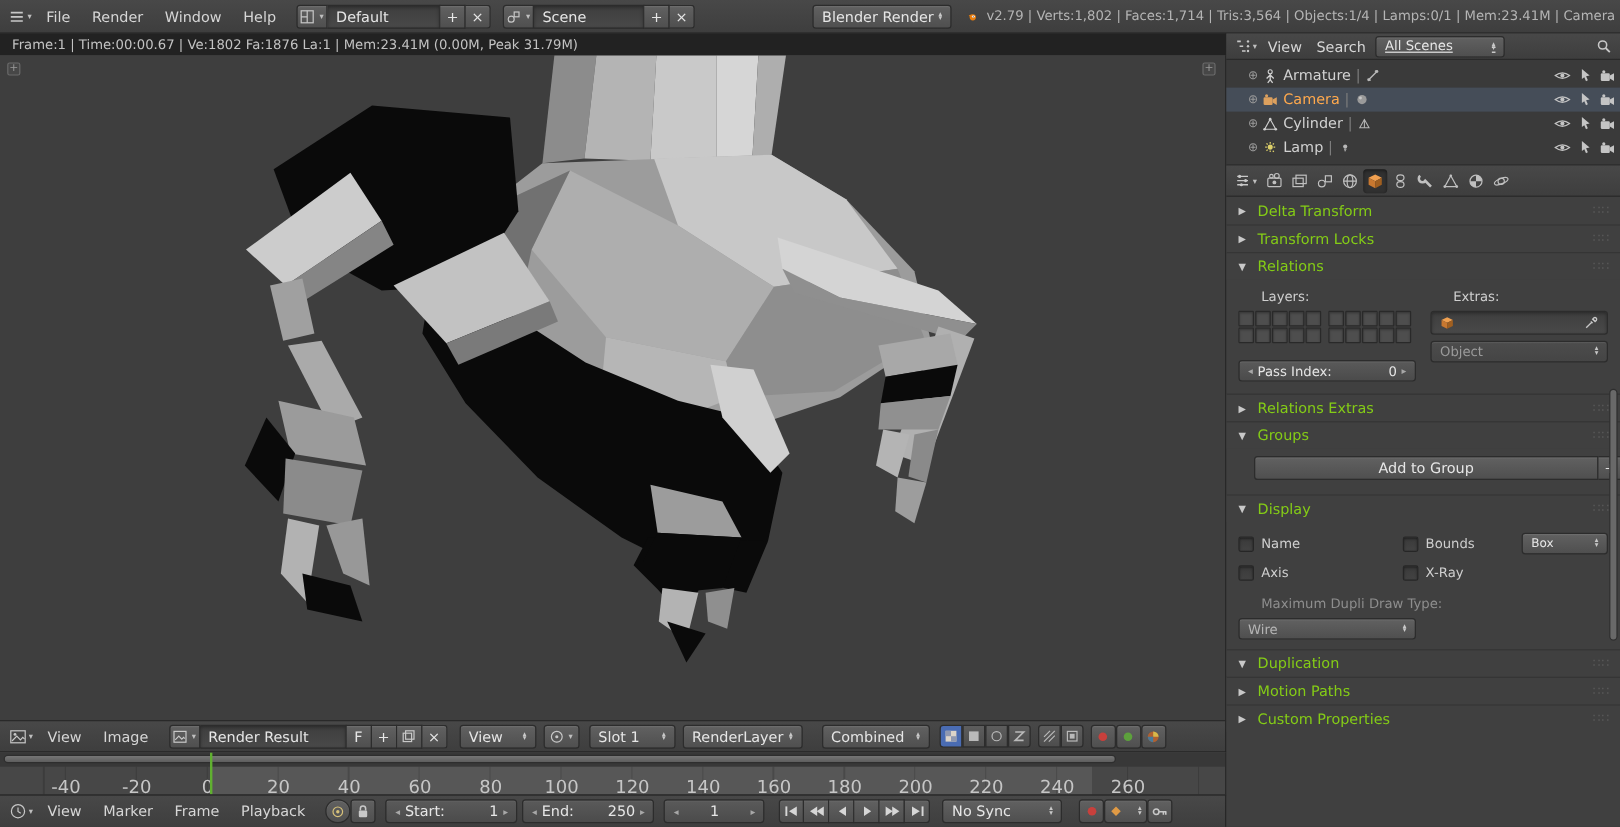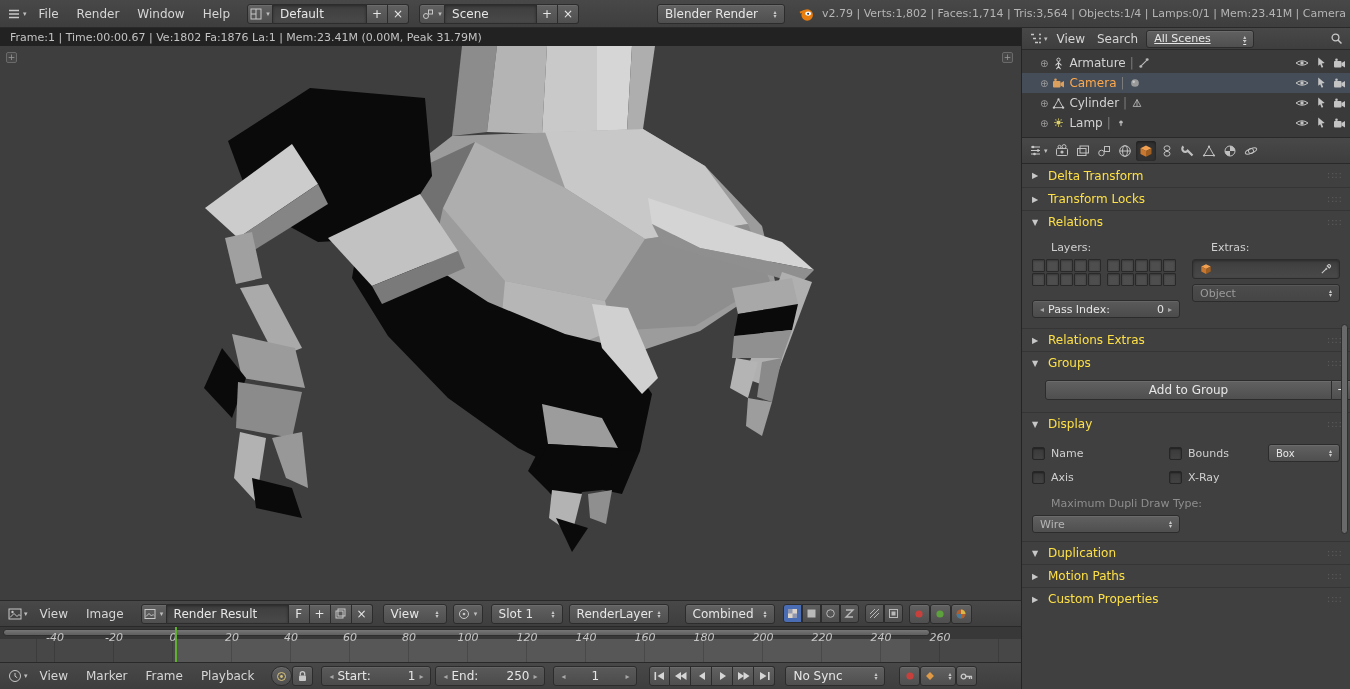--- a/index.html
+++ b/index.html
@@ -20,39 +20,39 @@
 .group>*:first-child{border-radius:3px 0 0 3px;border-left-width:1px;}
 .group>*:last-child{border-radius:0 3px 3px 0;}
 .ud{display:inline-flex;flex-direction:column;justify-content:center;margin-left:auto;font-size:6px;line-height:4px;color:#c9c9c9;}
 .arr{font-size:8px;color:#a8a8a8;}
 .flex{flex:1;}
 .disabled{color:#9b9b9b;background:linear-gradient(#4c4c4c,#454545);}
 .cb{width:13px;height:13px;border-radius:2px;border:1px solid #262626;background:linear-gradient(#3a3a3a,#434343);box-shadow:inset 0 1px 2px rgba(0,0,0,.5);display:inline-block;}
 .panel-h{height:23px;display:flex;align-items:center;gap:7px;padding:0 8px 0 10px;border-top:1px solid #353535;background:#404040;}
 .panel-h:first-child{border-top:none;}
 .tri{font-size:8px;color:#c8c8c8;width:9px;}
-.panel-title{color:#fde047;}
+.panel-title{color:#84cc16;}
 .grip{margin-left:auto;color:#5c5c5c;font-size:10px;letter-spacing:1px;}
 .lbl{font-size:11px;color:#cfcfcf;margin-left:19px;}
 .seg{display:flex;width:100%;}
 .seg>div{flex:1;height:19px;display:flex;align-items:center;justify-content:center;border:1px solid #2c2c2c;border-left-width:0;background:linear-gradient(#5d5d5d,#4d4d4d);font-size:11px;color:#e2e2e2;}
 .seg>div:first-child{border-radius:3px 0 0 3px;border-left-width:1px;}
 .seg>div:last-child{border-radius:0 3px 3px 0;}
 .seg>.active{background:var(--accent);color:#fff;border-color:#2c3f63;}
 .layer-grid{display:flex;gap:6px;}
 .layer-block{display:grid;grid-template-columns:repeat(5,13px);grid-auto-rows:13px;gap:1px;}
 .layer{border:1px solid #292929;background:#4e4e4e;box-shadow:inset 0 1px 2px rgba(0,0,0,.3);border-radius:1px;}
 .ol-row{height:20px;display:flex;align-items:center;gap:4px;padding-left:18px;padding-right:4px;font-size:12px;color:#d2d2d2;}
 .ol-sel{background:#454d58;}
 .pipe{color:#7d7d7d;}
 .expando{color:#9a9a9a;font-size:10px;}
 .restrict{display:flex;gap:7px;margin-left:auto;align-items:center;}
 .tab{width:20px;height:20px;display:flex;align-items:center;justify-content:center;border-radius:3px;}
 .tab.active{background:#313131;box-shadow:inset 0 1px 3px rgba(0,0,0,.5);}
-.tick{position:absolute;top:4px;transform:translateX(-50%);font-size:11px;color:#c6c6c6;font-style:italic;}
+.tick{position:absolute;top:20px;transform:translateX(-50%);font-size:15px;color:#c6c6c6;}
 .toggle{width:19px;height:19px;display:flex;align-items:center;justify-content:center;border:1px solid #2c2c2c;background:linear-gradient(#5d5d5d,#4d4d4d);}
 .toggle.on{background:var(--accent);}
 svg{display:block;}
 .stats-txt{font-size:11px;color:#b5b5b5;white-space:nowrap;}
 .corner{position:absolute;width:11px;height:11px;border:1px solid #6a6a6a;border-radius:2px;color:#9a9a9a;font-size:9px;line-height:9px;text-align:center;background:rgba(90,90,90,.35);}
 </style>
 </head>
 <body>
 
 <div class="app">
@@ -97,21 +97,21 @@
       <div class="field" style="width:92px;">
           <span>Scene</span>
         </div>
       <div class="btn sq">
           <span>+</span>
         </div>
       <div class="btn sq">
           <span>×</span>
         </div>
     </div>
-    <div class="drop" style="width:132px;margin-left:78px;">
+    <div class="drop" style="width:132px;margin-left:98px;">
       <span>Blender Render</span>
       <span class="ud">
           <span>▴</span>
           <span>▾</span>
         </span>
     </div>
     <svg width="16" height="16" viewBox="0 0 16 16" style="margin-left:14px;">
       <circle cx="8.5" cy="9" r="6" style="fill:var(--logo-orange)"></circle>
       <ellipse cx="9.5" cy="7.5" rx="3" ry="2.2" fill="#ffffff"></ellipse>
       <circle cx="9.5" cy="7.8" r="1.1" fill="#23355c"></circle>

